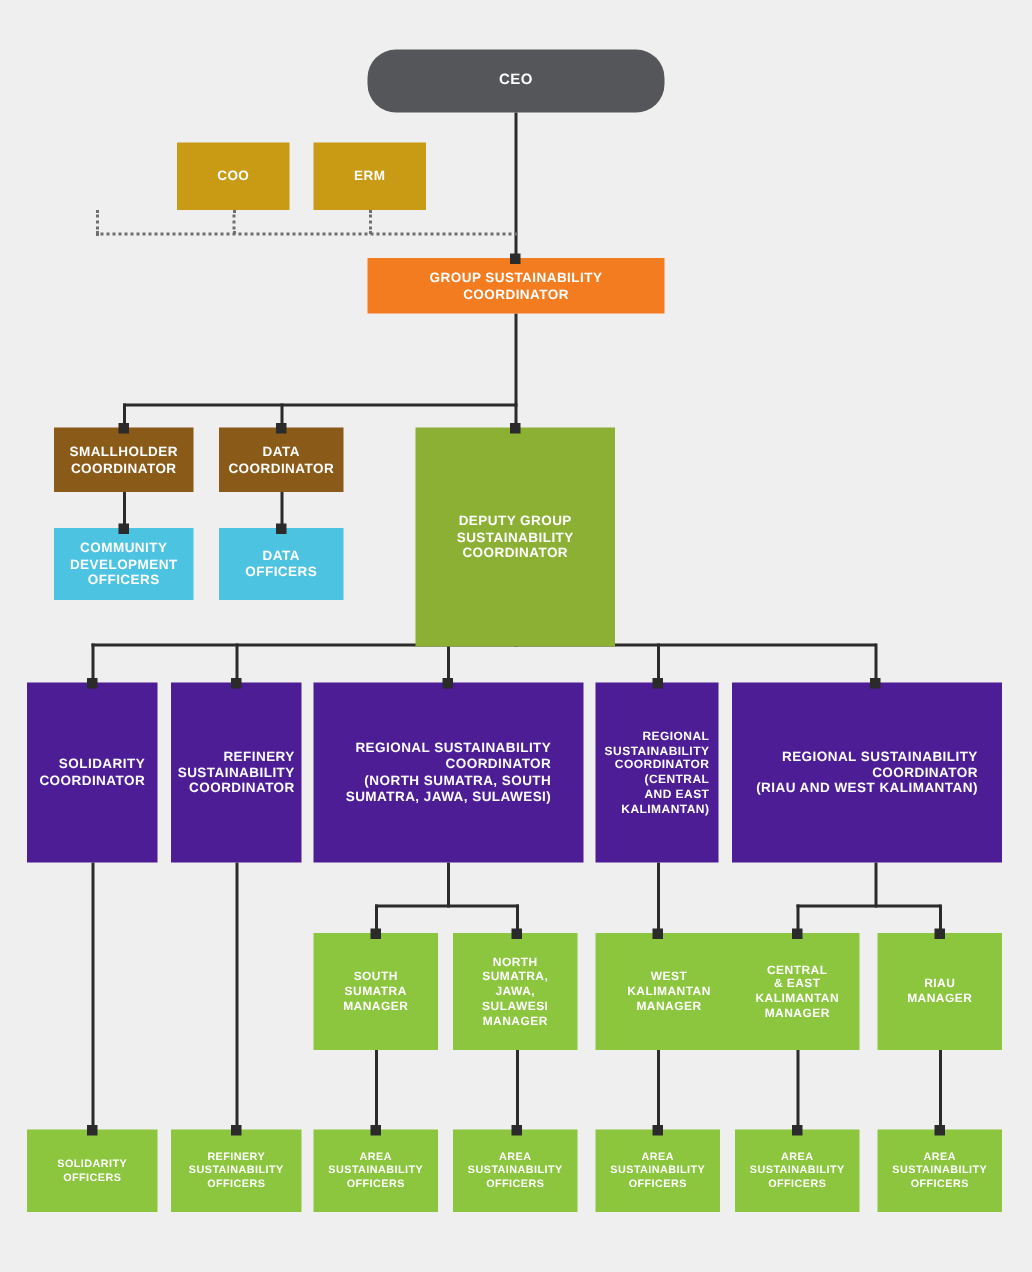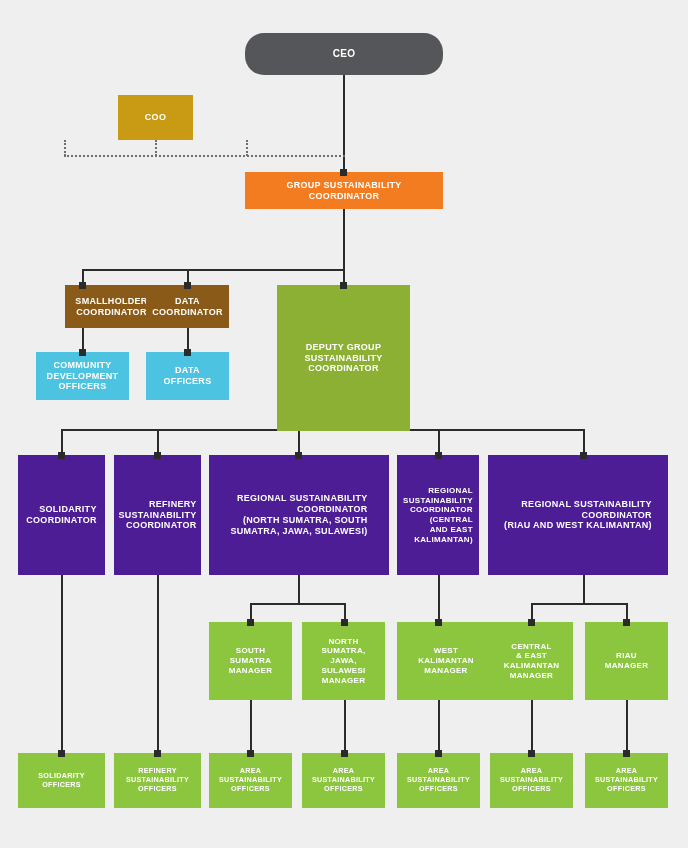--- a/index.html
+++ b/index.html
@@ -145,25 +145,26 @@
   <div class="cap" style="left:341px; top:750px;"></div>
   <div class="cap" style="left:435px; top:750px;"></div>
   <div class="cap" style="left:528px; top:750px;"></div>
   <div class="cap" style="left:623px; top:750px;"></div>
 
   <div class="node c-ceo fs-10" style="left:245px; top:33px; width:198px; height:42px;">CEO</div>
 
 
   <div class="node c-gold fs-9" style="left:118px; top:95px; width:75px; height:45px;">COO</div>
 
+  <div class="node c-gold fs-9" style="left:209px; top:95px; width:75px; height:45px;">ERM</div>
 
   <div class="node c-orange fs-9" style="left:245px; top:172px; width:198px; height:37px;">GROUP SUSTAINABILITY
 COORDINATOR</div>
 
-  <div class="node c-brown fs-9" style="left:36px; top:285px; width:93px; height:43px;margin-left:29px;">SMALLHOLDER
+  <div class="node c-brown fs-9" style="left:36px; top:285px; width:93px; height:43px;">SMALLHOLDER
 COORDINATOR</div>
 
   <div class="node c-brown fs-9" style="left:146px; top:285px; width:83px; height:43px;">DATA
 COORDINATOR</div>
 
   <div class="node c-cyan fs-9" style="left:36px; top:352px; width:93px; height:48px;">COMMUNITY
 DEVELOPMENT
 OFFICERS</div>
 
   <div class="node c-cyan fs-9" style="left:146px; top:352px; width:83px; height:48px;">DATA

